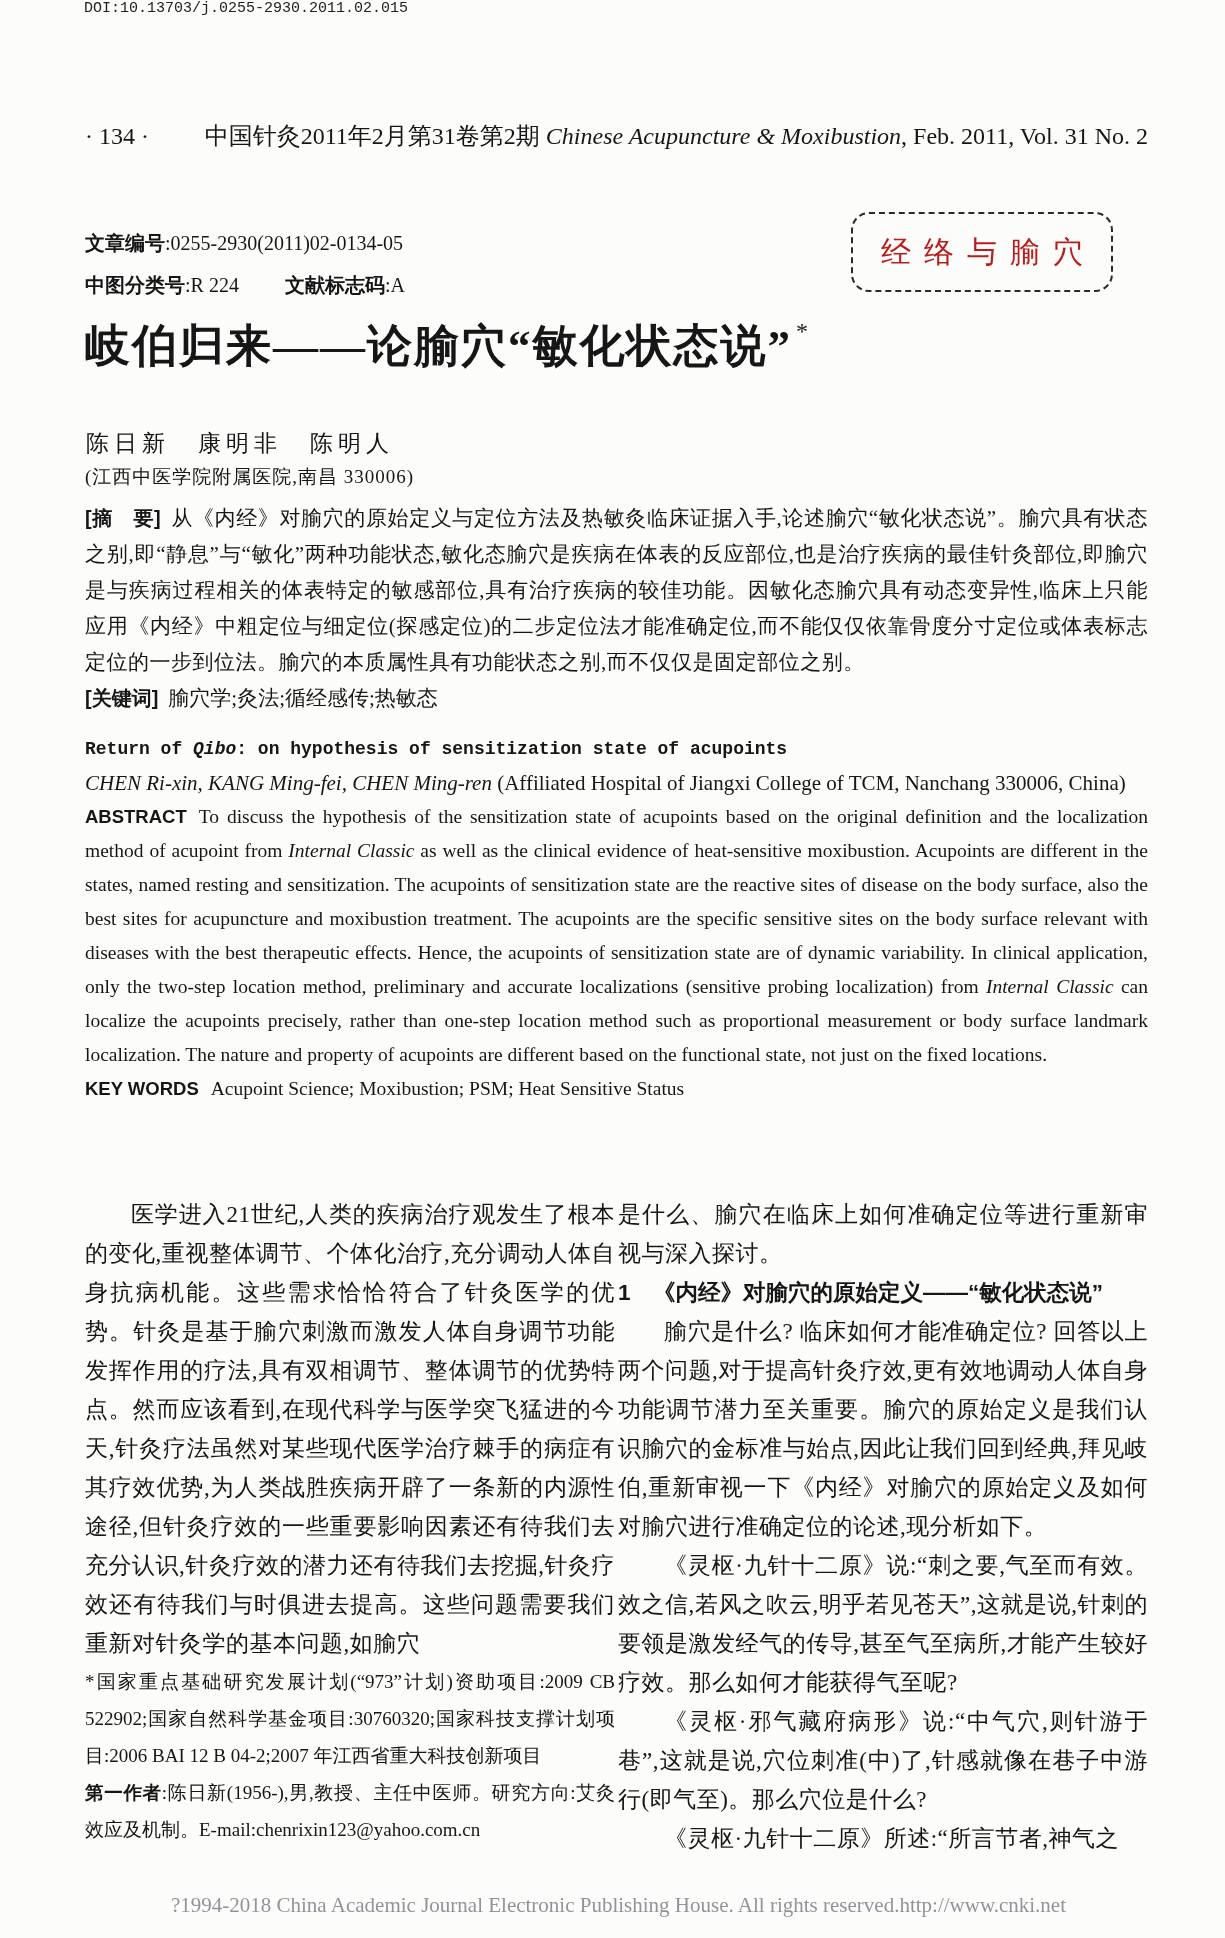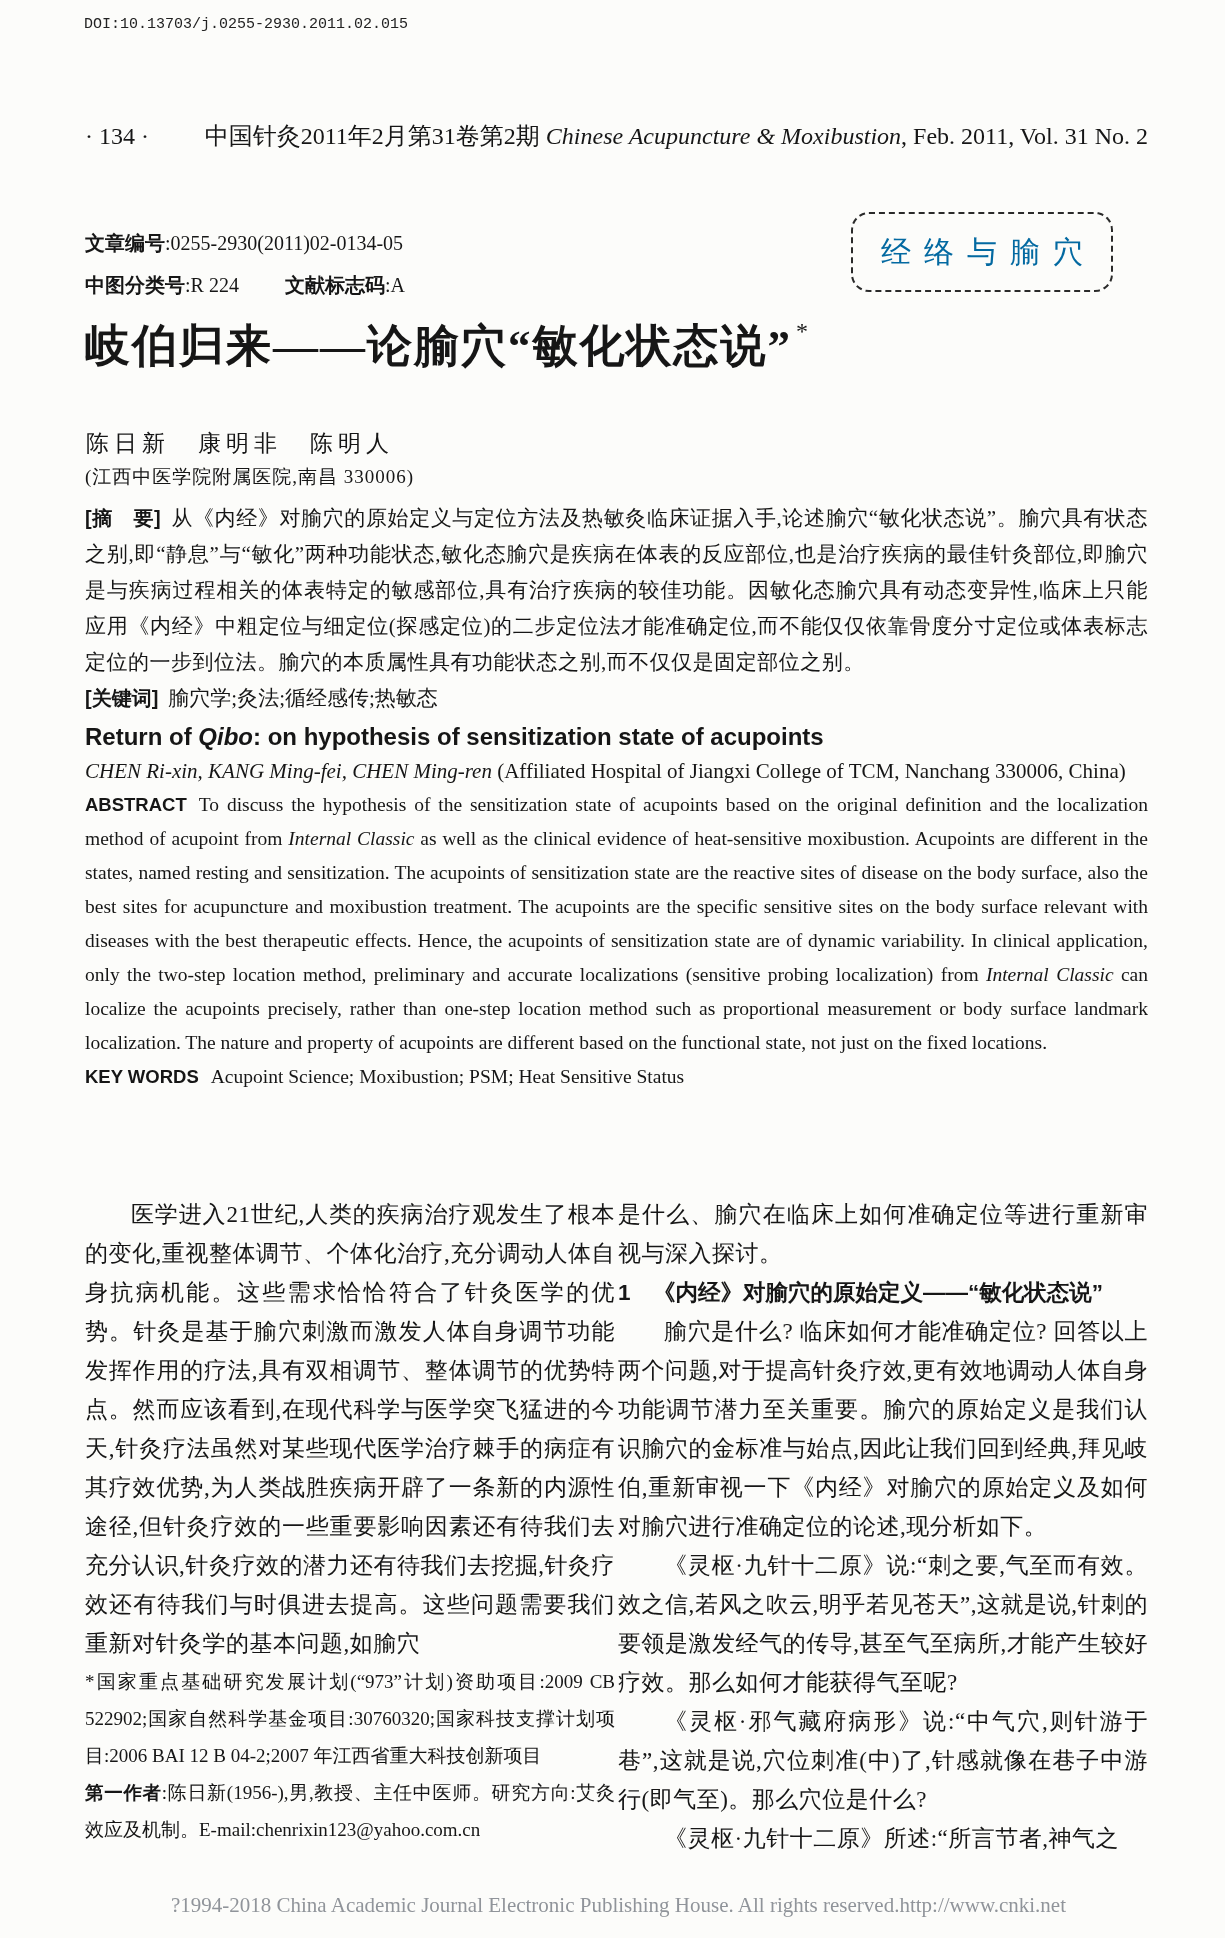--- a/index.html
+++ b/index.html
@@ -2,48 +2,48 @@
 <html><head>
 <meta charset="utf-8">
 <style>
   html,body{margin:0;padding:0;background:#e8e8e8;}
   .page{
     position:relative;width:1225px;height:1938px;margin:0 auto;
     background:#fcfcfa;color:#161616;
     font-family:"Liberation Serif",serif;overflow:hidden;
   }
   
-  .doi{position:absolute;top:16px;left:84px;font-family:"Liberation Mono",monospace;
+  .doi{position:absolute;top:0;left:84px;font-family:"Liberation Mono",monospace;
        font-size:15px;color:#222;}
   
   .head-row{position:absolute;top:120px;left:85px;right:77px;display:flex;
             justify-content:space-between;align-items:baseline;font-size:24px;}
   .jinfo i{font-style:italic;}
   
   .meta{position:absolute;top:222px;left:85px;font-size:20px;line-height:42px;}
   .hei{font-family:"Liberation Sans",sans-serif;font-weight:bold;font-style:normal;}
   .meta .gap{margin-left:46px;}
   
   .column-box{position:absolute;top:212px;left:851px;width:258px;height:76px;
               border:2.5px dashed #2a2a2a;border-radius:18px;
               display:flex;align-items:center;justify-content:center;
-              font-size:30px;letter-spacing:13px;text-indent:13px;color:#0369a1;}
+              font-size:30px;letter-spacing:13px;text-indent:13px;color:#b91c1c;}
   
   .title{position:absolute;top:316px;left:85px;font-size:45px;font-weight:700;
          letter-spacing:2px;white-space:nowrap;}
   .title sup{font-size:24px;font-weight:400;vertical-align:22px;margin-left:4px;}
   .authors{position:absolute;top:428px;left:86px;font-size:23px;letter-spacing:5px;}
   .affil{position:absolute;top:464px;left:85px;font-size:19px;letter-spacing:1px;}
   
   .mid{position:absolute;top:500px;left:85px;width:1063px;height:697px;overflow:hidden;}
   .abs-zh{font-size:21px;line-height:36px;text-align:justify;letter-spacing:0.5px;}
   .abs-zh .hei,.kw-zh .hei{margin-right:10px;font-size:20px;}
   .kw-zh{font-size:21px;line-height:36px;margin-top:0;}
-  .en-title{font-size:24px;line-height:34px;font-weight:bold;margin-top:4px;
-            font-family:Liberation Sans, sans-serif;}
+  .en-title{font-size:18px;line-height:34px;font-weight:bold;margin-top:16px;
+            font-family:Liberation Mono, monospace;}
   .en-title i{font-weight:bold;}
   .en-authors{font-size:21px;line-height:34px;text-align:justify;}
   .en-authors i{font-style:italic;}
   .en-abs{font-size:19.5px;line-height:34px;text-align:justify;}
   .en-abs b{font-family:"Liberation Sans",sans-serif;font-size:18.5px;margin-right:12px;}
   .en-kw{font-size:19.5px;line-height:34px;}
   .en-kw b{font-family:"Liberation Sans",sans-serif;font-size:18.5px;margin-right:12px;}
   
   .body-cols{position:absolute;top:1195px;left:85px;right:77px;display:flex;gap:3px;
              height:695px;overflow:hidden;}

